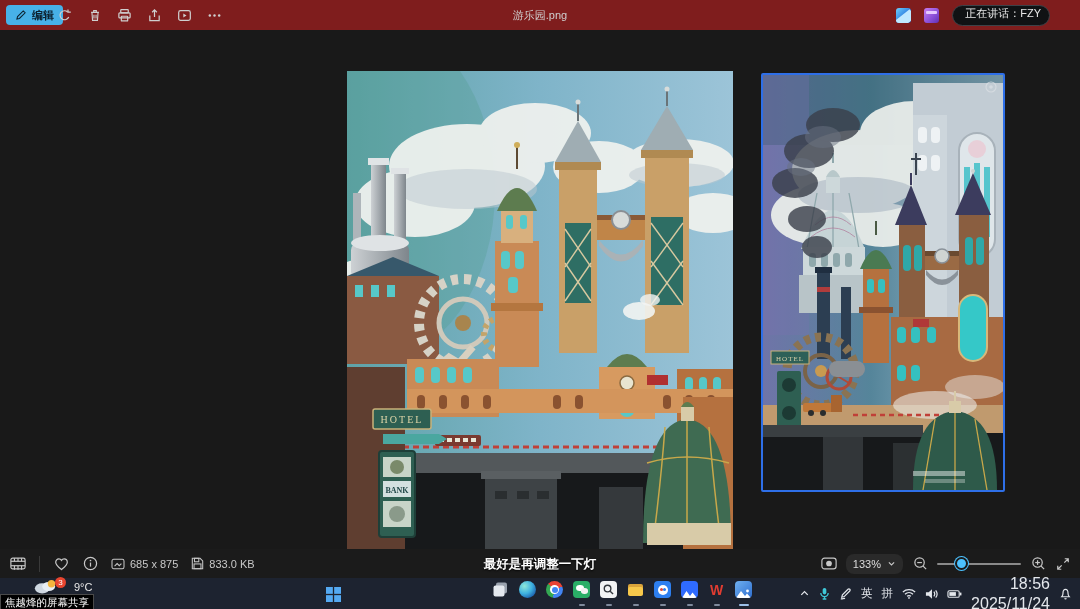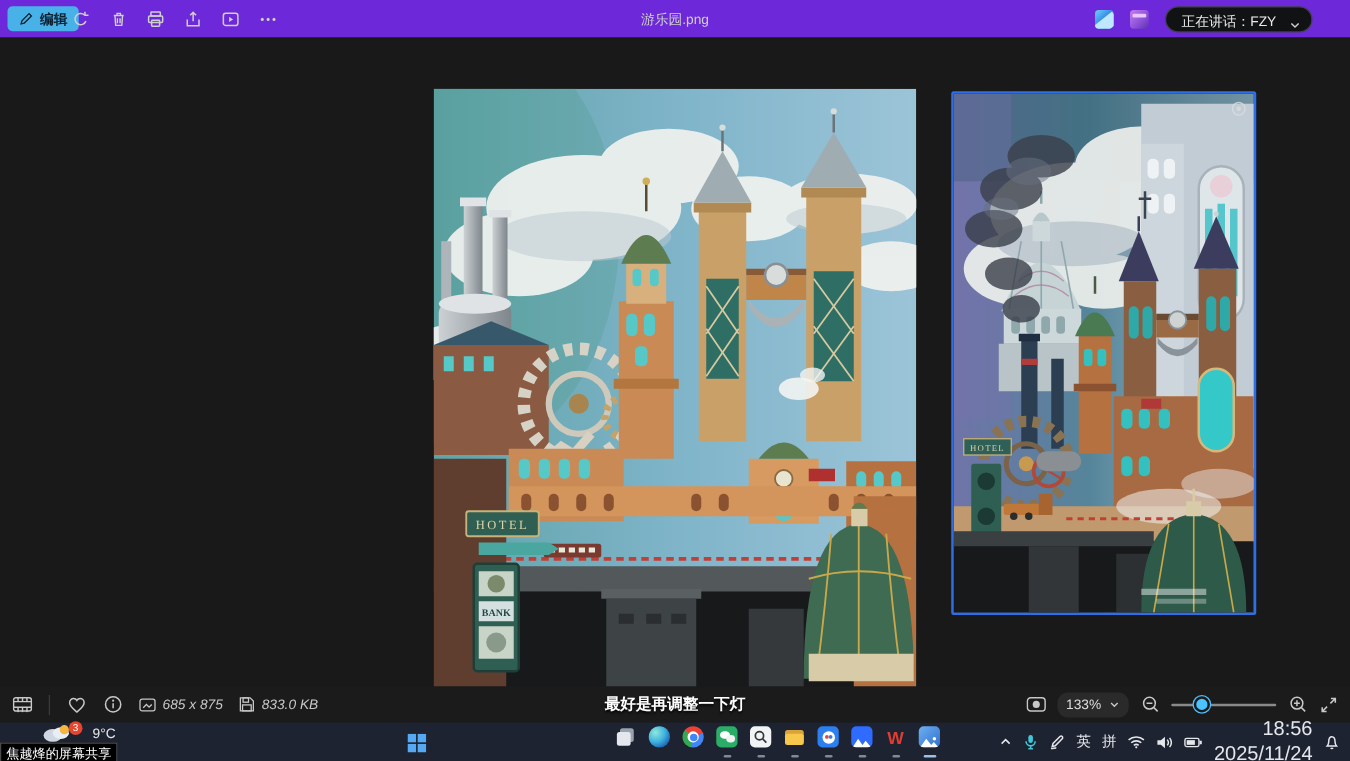--- a/index.html
+++ b/index.html
@@ -2,45 +2,45 @@
 <html><head>
 <meta charset="utf-8">
 <style>
   html,body{margin:0;padding:0;background:#000;}
   *{box-sizing:border-box;}
   .screen{position:relative;width:1080px;height:609px;overflow:hidden;
     font-family:"Liberation Sans","DejaVu Sans",sans-serif;color:#e6e6e6;background:#191919;}
   .abs{position:absolute;}
 
   
-  .titlebar{left:0;top:0;width:1080px;height:30px;background:#6d28d9;display:flex;align-items:center;}
+  .titlebar{left:0;top:0;width:1080px;height:30px;background:#7f1d1d;display:flex;align-items:center;}
   .edit-btn{position:absolute;left:6px;top:5px;height:20px;padding:0 9px;display:flex;align-items:center;gap:5px;
     background:#47b1e8;border-radius:4px;color:#0c2231;font-size:11px;font-weight:bold;cursor:pointer;}
   .tb-icons{position:absolute;left:56px;top:0;height:30px;display:flex;align-items:center;gap:13px;}
   .tb-icon{width:17px;height:17px;display:flex;align-items:center;justify-content:center;color:#cfcfcf;cursor:pointer;}
   .tb-title{position:absolute;left:0;right:0;top:0;height:30px;display:flex;align-items:center;justify-content:center;
     font-size:11px;color:#cfcfcf;pointer-events:none;text-align:center;}
   .tr-cluster{position:absolute;right:30px;top:0;height:30px;display:flex;align-items:center;gap:13px;}
   .mini-app{width:15px;height:15px;border-radius:3px;}
   .mini-blue{background:linear-gradient(135deg,#6fd2ff 0%,#2f7fe0 55%,#1b4fb0 100%);position:relative;overflow:hidden;}
   .mini-blue:after{content:"";position:absolute;left:-3px;top:7px;width:22px;height:10px;background:#bfe8ff;transform:rotate(-38deg);}
   .mini-purple{background:linear-gradient(135deg,#c77df0 0%,#8a4fd8 60%,#5f2fb0 100%);position:relative;}
   .mini-purple:after{content:"";position:absolute;left:2px;top:3px;width:11px;height:3px;background:#e6c8ff;border-radius:1px;}
-  .speak-pill{height:21px;padding:0 8px 0 12px;display:flex;align-items:flex-end;gap:10px;background:#101214;
-    border:1px solid #3d4248;border-radius:12px;font-size:11px;color:#eaeaea;cursor:pointer;}
+  .speak-pill{height:21px;padding:0 8px 0 12px;display:flex;align-items:flex-start;gap:10px;background:#101214;
+    border:1px solid #3d4248;border-radius:12px;font-size:11px;color:#eaeaea;cursor:pointer;flex-direction:column;}
 
   
   .canvas{left:0;top:30px;width:1080px;height:519px;background:#191919;}
   .main-image{left:347px;top:41px;width:386px;height:495px;cursor:grab;}
   .thumb-image{left:761px;top:43px;width:244px;height:419px;border:2px solid #2e6fe8;border-radius:2px;cursor:pointer;background:#111;}
   .main-image svg,.thumb-image svg{display:block;width:100%;height:100%;}
 
   
   .statusbar{left:0;top:549px;width:1080px;height:29px;background:#1b1b1b;}
-  .sb-left{position:absolute;left:10px;top:0;height:29px;display:flex;align-items:center;gap:13px;color:#c8c8c8;font-style:italic;}
+  .sb-left{position:absolute;left:10px;top:0;height:29px;display:flex;align-items:center;gap:13px;color:#c8c8c8;}
   .sb-div{width:1px;height:16px;background:#3a3a3a;}
   .sb-meta{display:flex;align-items:center;gap:5px;font-size:11px;color:#c8c8c8;}
   .sb-ic{width:16px;height:16px;display:flex;align-items:center;justify-content:center;cursor:pointer;color:#c8c8c8;}
   .caption{position:absolute;left:50%;top:50%;transform:translate(-50%,-50%);font-size:12.5px;font-weight:bold;color:#fff;
     text-shadow:0 1px 2px rgba(0,0,0,.9);white-space:nowrap;}
   .sb-right{position:absolute;right:9px;top:0;height:29px;display:flex;align-items:center;gap:9px;}
   .zoom-box{height:20px;padding:0 7px;display:flex;align-items:center;gap:6px;background:#2a2a2a;border-radius:8px;
     font-size:11px;color:#dcdcdc;cursor:pointer;}
   .slider{position:relative;width:84px;height:16px;cursor:pointer;}
   .slider .track{position:absolute;left:0;right:0;top:7px;height:2.5px;background:#8a8a8a;border-radius:2px;}

